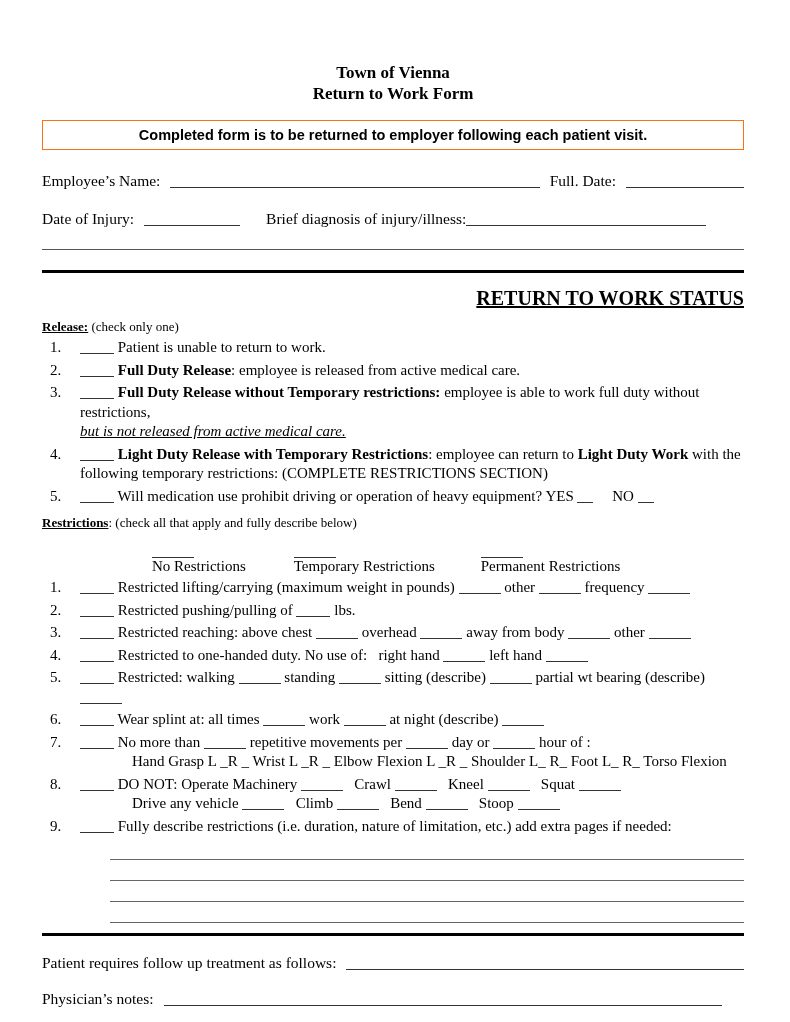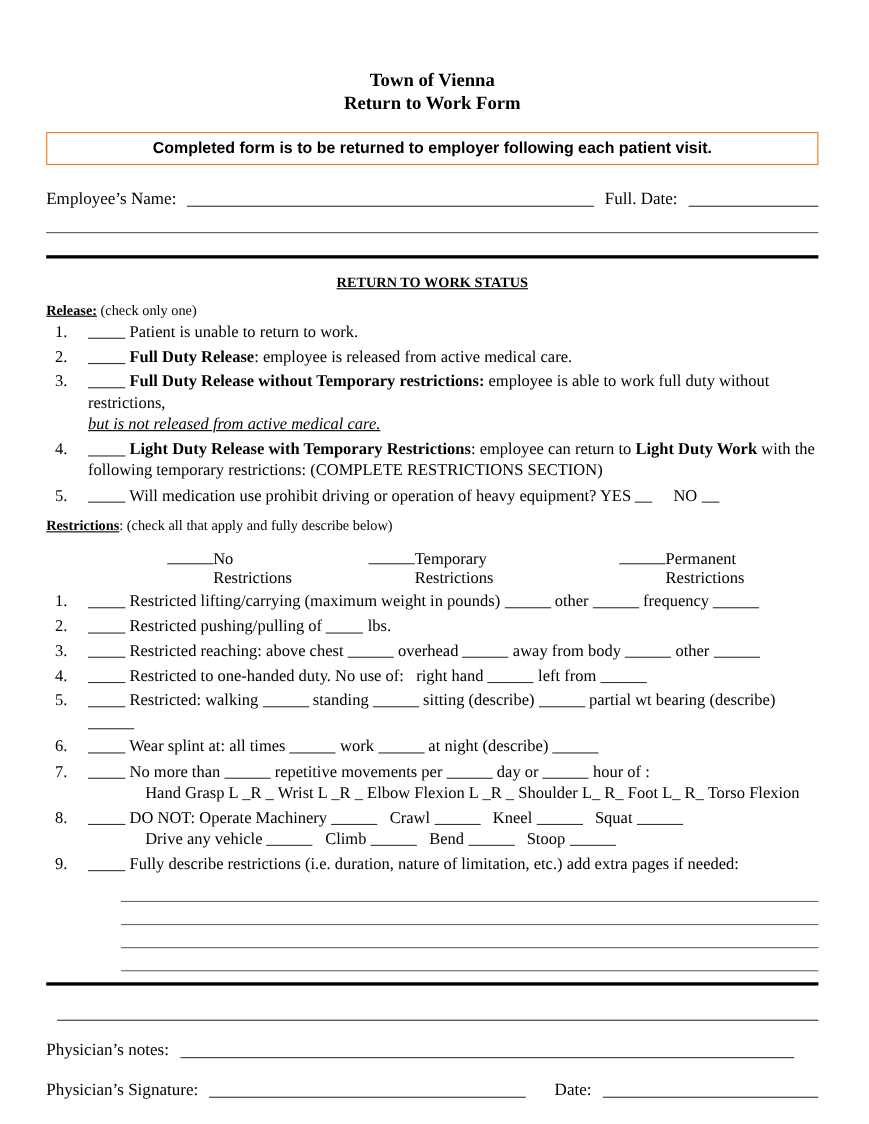--- a/index.html
+++ b/index.html
@@ -76,23 +76,23 @@
   }
 
   
   .thick-rule {
     border-bottom: 3.5px solid #000000;
   }
   .thick-top { margin-top: 20px; }
 
   
   .section-title {
-    text-align: center;
+    text-align: right;
     font-weight: bold;
-    font-size: 13px;
+    font-size: 20px;
     text-decoration: underline;
     margin-top: 14px;
   }
   .sub-head {
     font-size: 13px;
     margin-top: 9px;
   }
   .sub-head .u {
     font-weight: bold;
     text-decoration: underline;
@@ -139,21 +139,21 @@
   .indent-sub { padding-left: 52px; display: block; }
 
   
   .type-row {
     margin-top: 14px;
     padding-left: 110px;
     font-size: 15px;
     display: flex;
     align-items: baseline;
   }
-  .type-row .cell { display: flex; align-items: baseline; }
+  .type-row .cell { display: flex; align-items: baseline; flex-direction: column; }
   .type-row .sp1 { width: 48px; flex: none; }
   .type-row .sp2 { width: 46px; flex: none; }
 
   
   .describe-lines { margin-top: 9px; padding-left: 68px; }
   .describe-lines .dl {
     border-bottom: 1px solid #666666;
     height: 14px;
     margin-bottom: 6px;
   }
@@ -179,20 +179,29 @@
   <div class="field-row r-employee">
     <span class="lbl">Employee’s Name:</span>
     <span class="gap-sm"></span>
     <span class="rule rule-grow"></span>
     <span class="gap-sm"></span>
     <span class="lbl">Full. Date:</span>
     <span class="gap-sm"></span>
     <span class="rule" style="width:118px"></span>
   </div>
 
+  <div class="field-row r-injury">
+    <span class="lbl">Date of Injury:</span>
+    <span class="gap-sm"></span>
+    <span class="rule" style="width:96px"></span>
+    <span class="gap-md"></span>
+    <span class="lbl">Brief diagnosis of injury/illness:</span>
+    <span class="rule rule-grow"></span>
+    <span style="width:38px;flex:none"></span>
+  </div>
 
   <div class="full-rule"></div>
 
   <div class="thick-rule thick-top"></div>
 
   <div class="section-title">RETURN TO WORK STATUS</div>
 
   <div class="sub-head">
     <span class="u">Release:</span>
     <span>(check only one)</span>
@@ -287,21 +296,21 @@
       <span class="slot slot-m"></span>
     </li>
 
     <li>
       <span class="num">4.</span>
       <span class="slot slot-s"></span>
       <span>Restricted to one-handed duty. No use of:</span>
       &nbsp;
       <span>right hand</span>
       <span class="slot slot-m"></span>
-      <span>left from</span>
+      <span>left hand</span>
       <span class="slot slot-m"></span>
     </li>
 
     <li>
       <span class="num">5.</span>
       <span class="slot slot-s"></span>
       <span>Restricted: walking</span>
       <span class="slot slot-m"></span>
       <span>standing</span>
       <span class="slot slot-m"></span>
@@ -376,20 +385,21 @@
     <div class="dl"></div>
     <div class="dl"></div>
     <div class="dl"></div>
   </div>
 
   <div class="thick-rule" style="margin-top:10px"></div>
 
   <div class="footer">
 
     <div class="field-row">
+      <span class="lbl">Patient requires follow up treatment as follows:</span>
       <span class="gap-sm"></span>
       <span class="rule rule-grow"></span>
     </div>
 
     <div class="field-row">
       <span class="lbl">Physician’s notes:</span>
       <span class="gap-sm"></span>
       <span class="rule rule-grow"></span>
       <span style="width:22px;flex:none"></span>
     </div>

